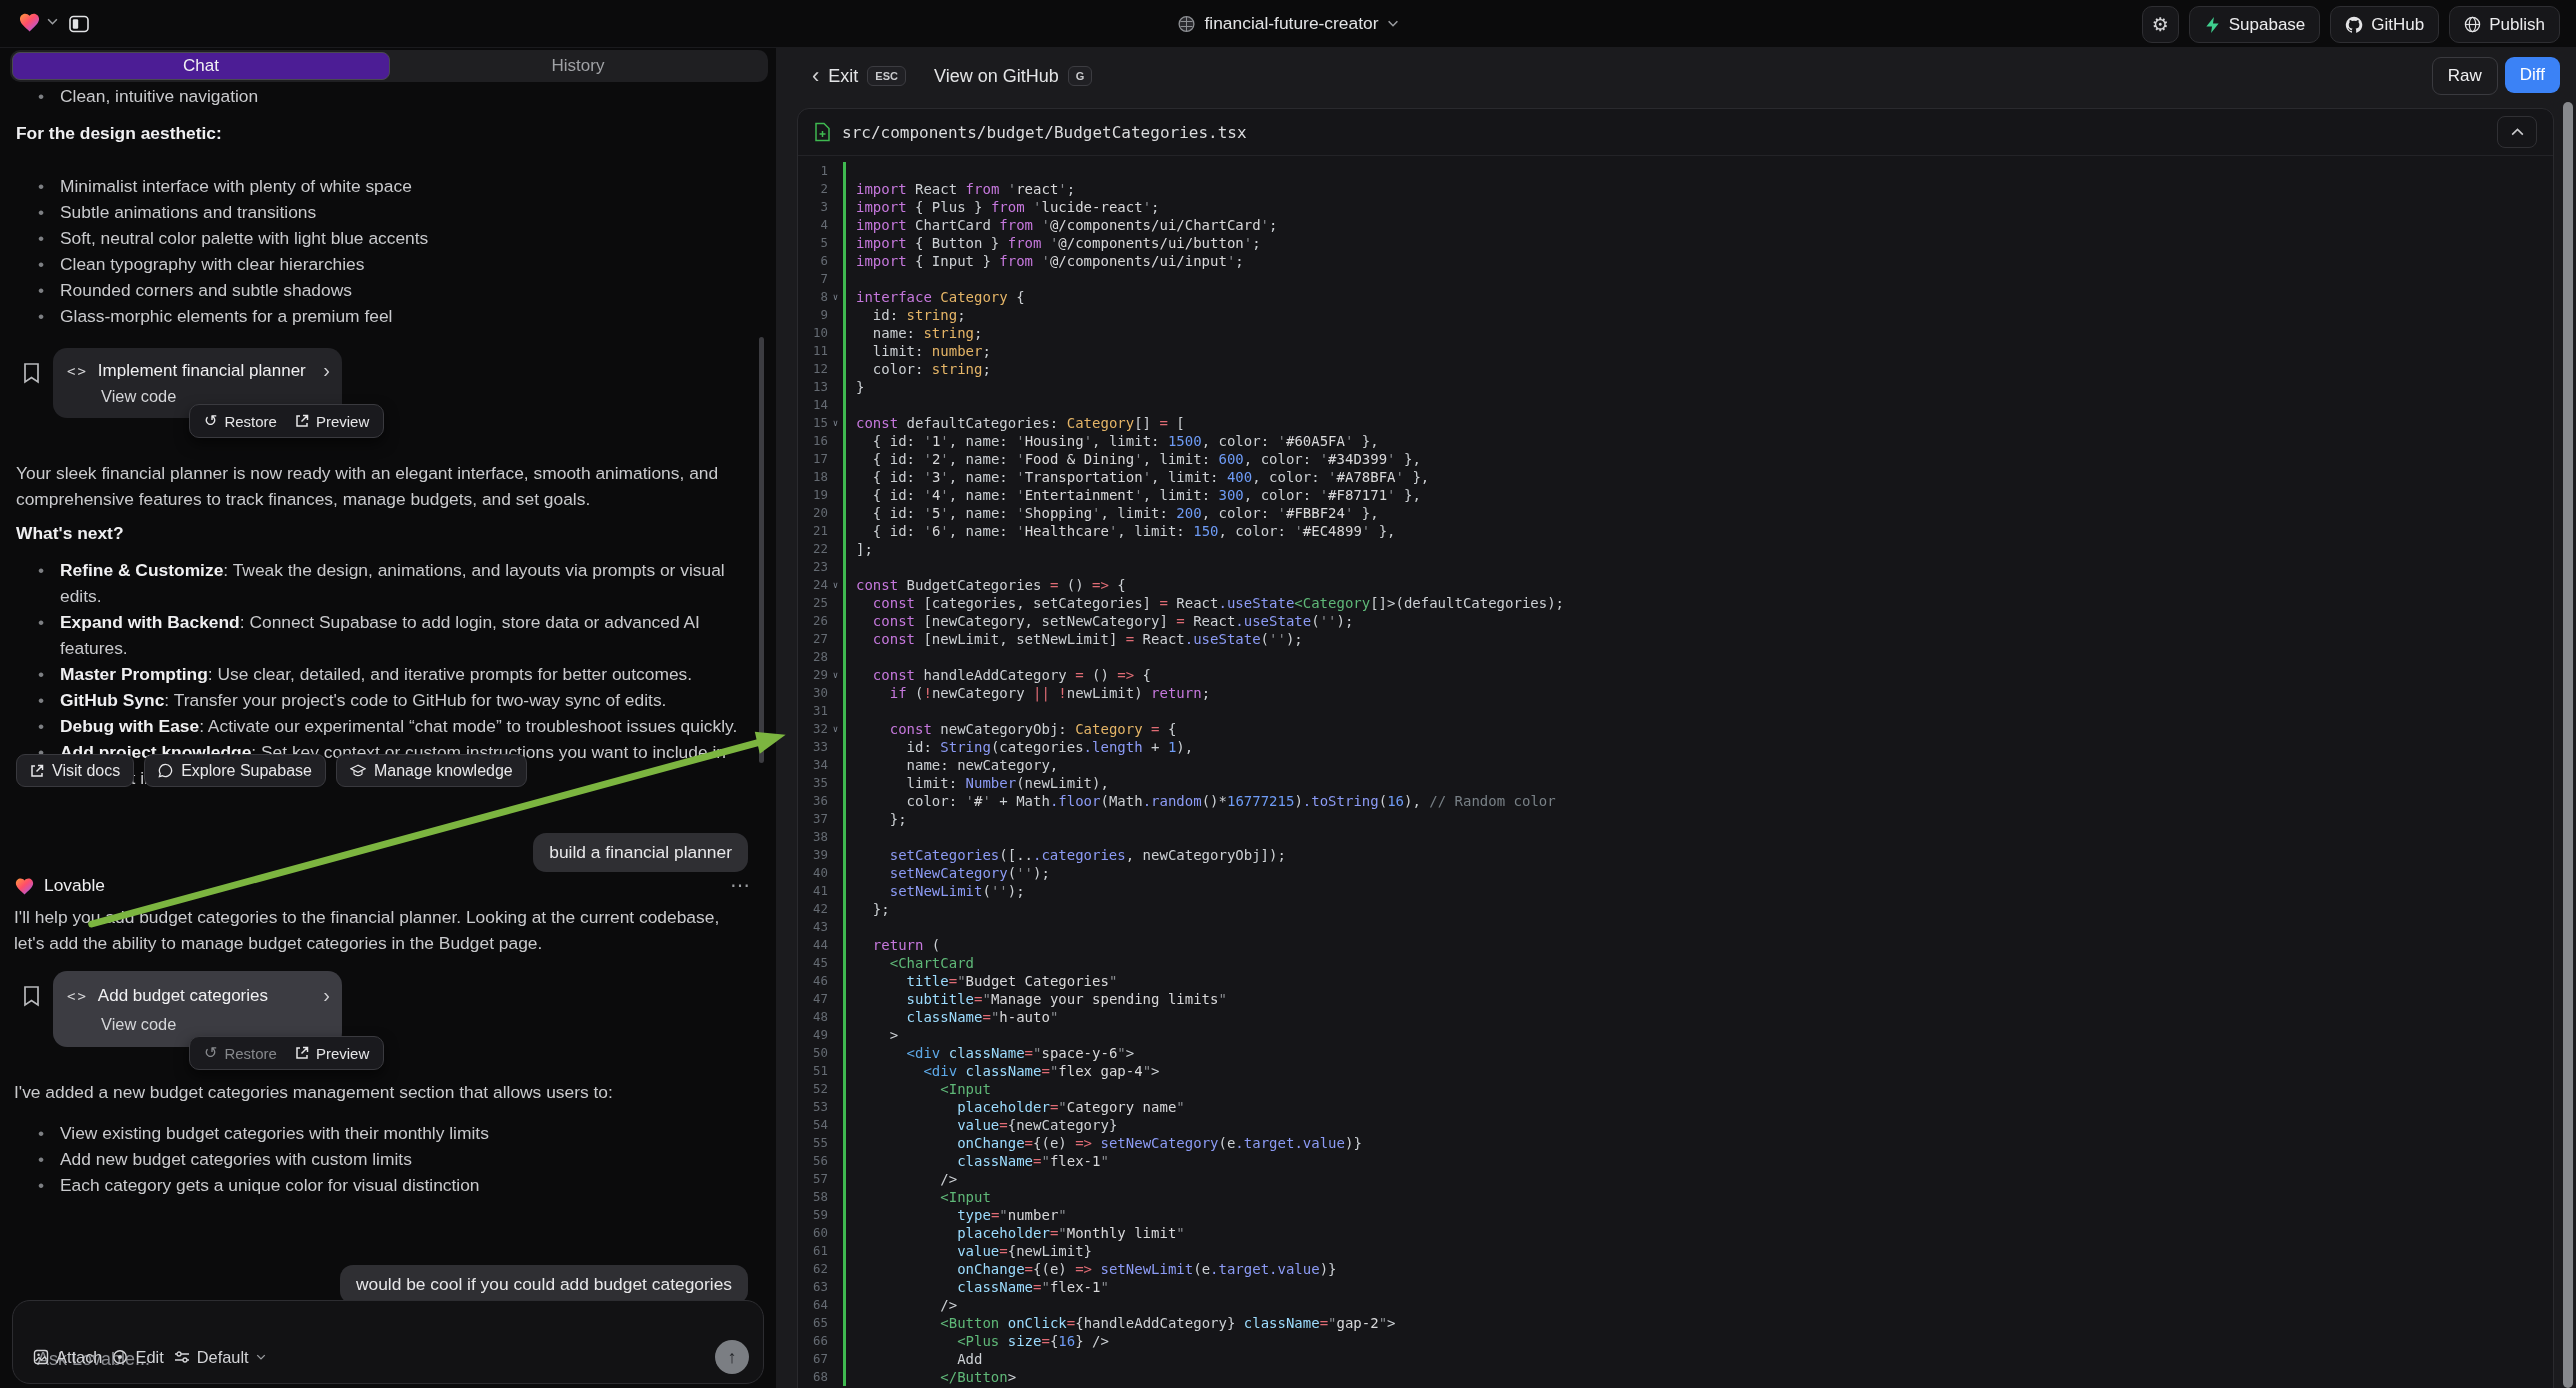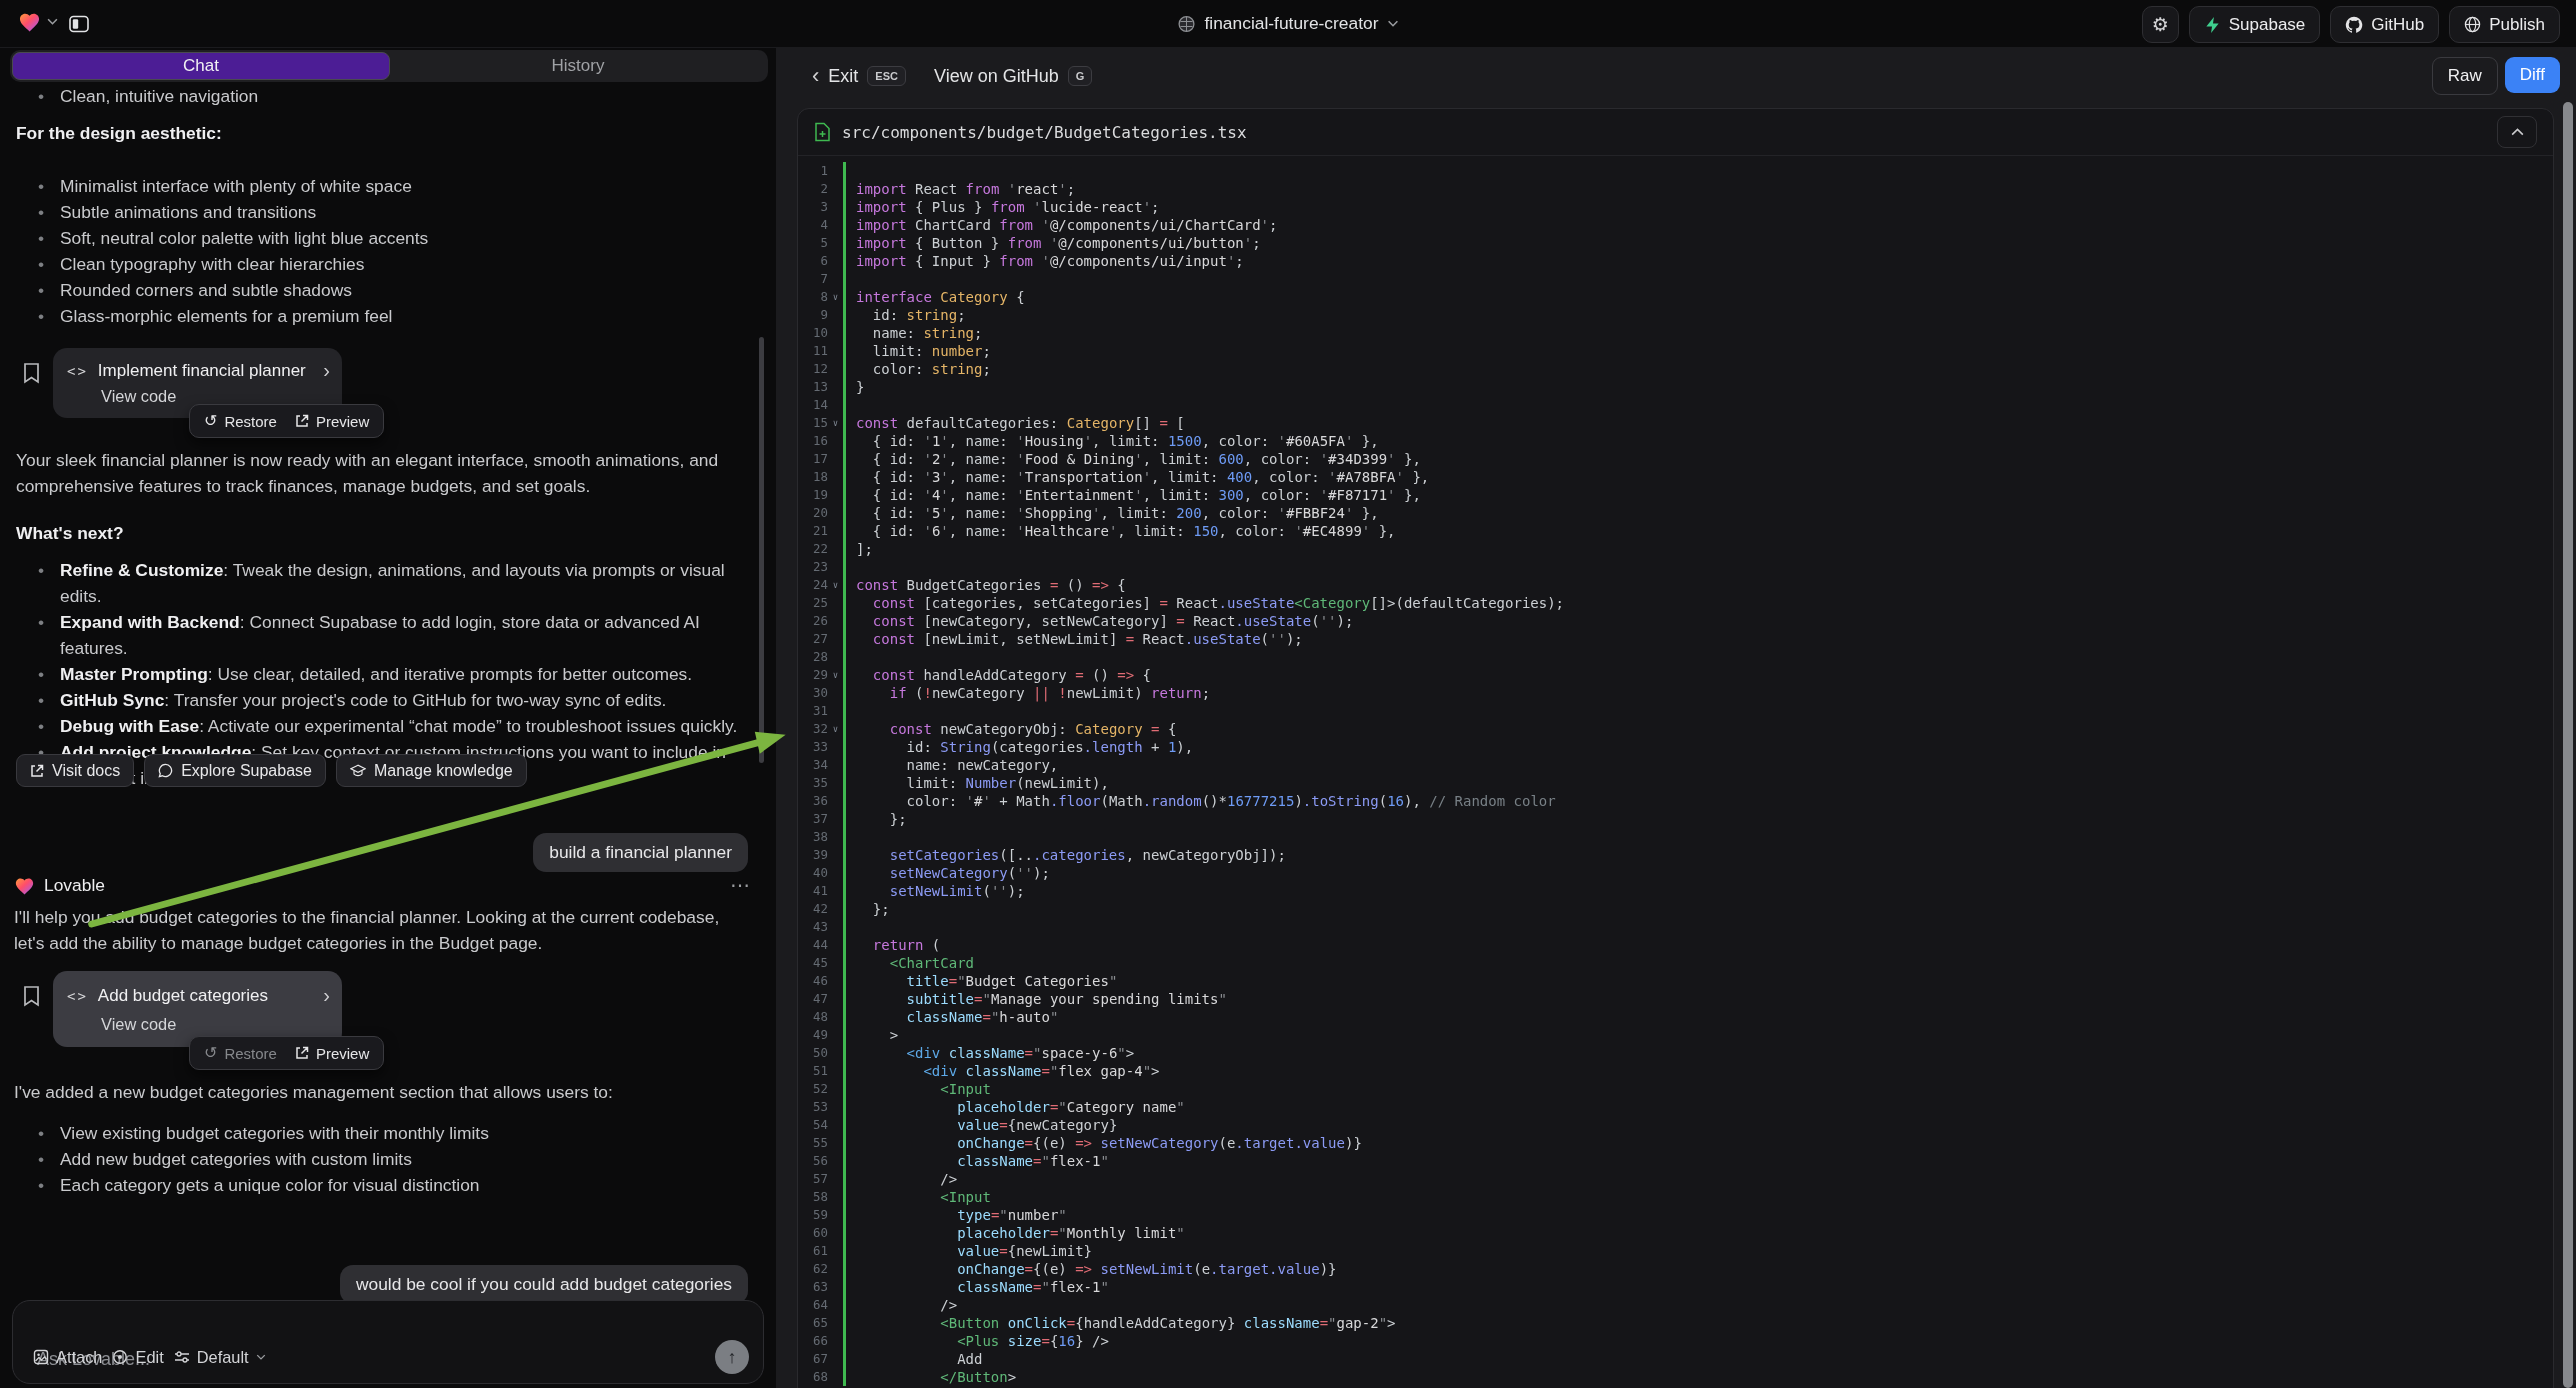--- a/index.html
+++ b/index.html
@@ -213,21 +213,21 @@
       <span>Restore</span>
     </span>
     <span class="vtb-item">
       <svg width="14" height="14" viewBox="0 0 14 14">
           <path d="M5 2H2v10h10V9M8 1.5h4.5V6M12.2 1.8L6.5 7.5" fill="none" stroke="#e6e6e8" stroke-width="1.5"></path>
         </svg>
       <span>Preview</span>
     </span>
   </div>
 
-  <div class="abs para" style="left:16px;right:22px;top:400px">Your sleek financial planner is now ready with an elegant interface, smooth animations, and comprehensive features to track finances, manage budgets, and set goals.</div>
+  <div class="abs para" style="left:16px;right:22px;top:413px">Your sleek financial planner is now ready with an elegant interface, smooth animations, and comprehensive features to track finances, manage budgets, and set goals.</div>
   <div class="abs chat-h" style="left:16px;top:476px">What's next?</div>
 
   <div class="abs" style="left:34px;right:10px;top:510px">
     <div class="li"><b>Refine &amp; Customize</b><span>: Tweak the design, animations, and layouts via prompts or visual edits.</span></div>
     <div class="li"><b>Expand with Backend</b><span>: Connect Supabase to add login, store data or advanced AI features.</span></div>
     <div class="li"><b>Master Prompting</b><span>: Use clear, detailed, and iterative prompts for better outcomes.</span></div>
     <div class="li"><b>GitHub Sync</b><span>: Transfer your project's code to GitHub for two-way sync of edits.</span></div>
     <div class="li"><b>Debug with Ease</b><span>: Activate our experimental “chat mode” to troubleshoot issues quickly.</span></div>
     <div class="li"><b>Add project knowledge</b><span>: Set key context or custom instructions you want to include in every edit in this project.</span></div>
   </div>

